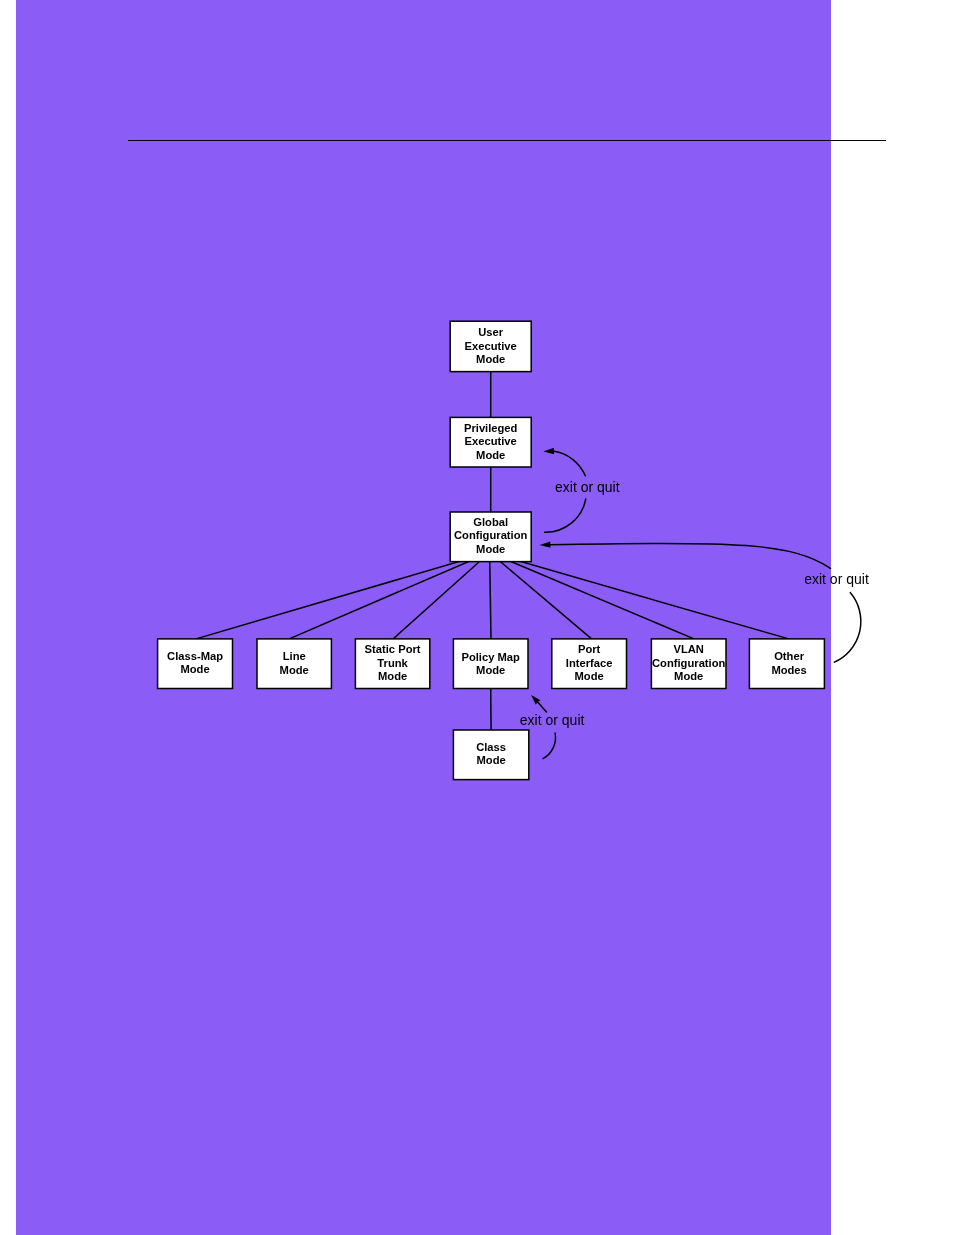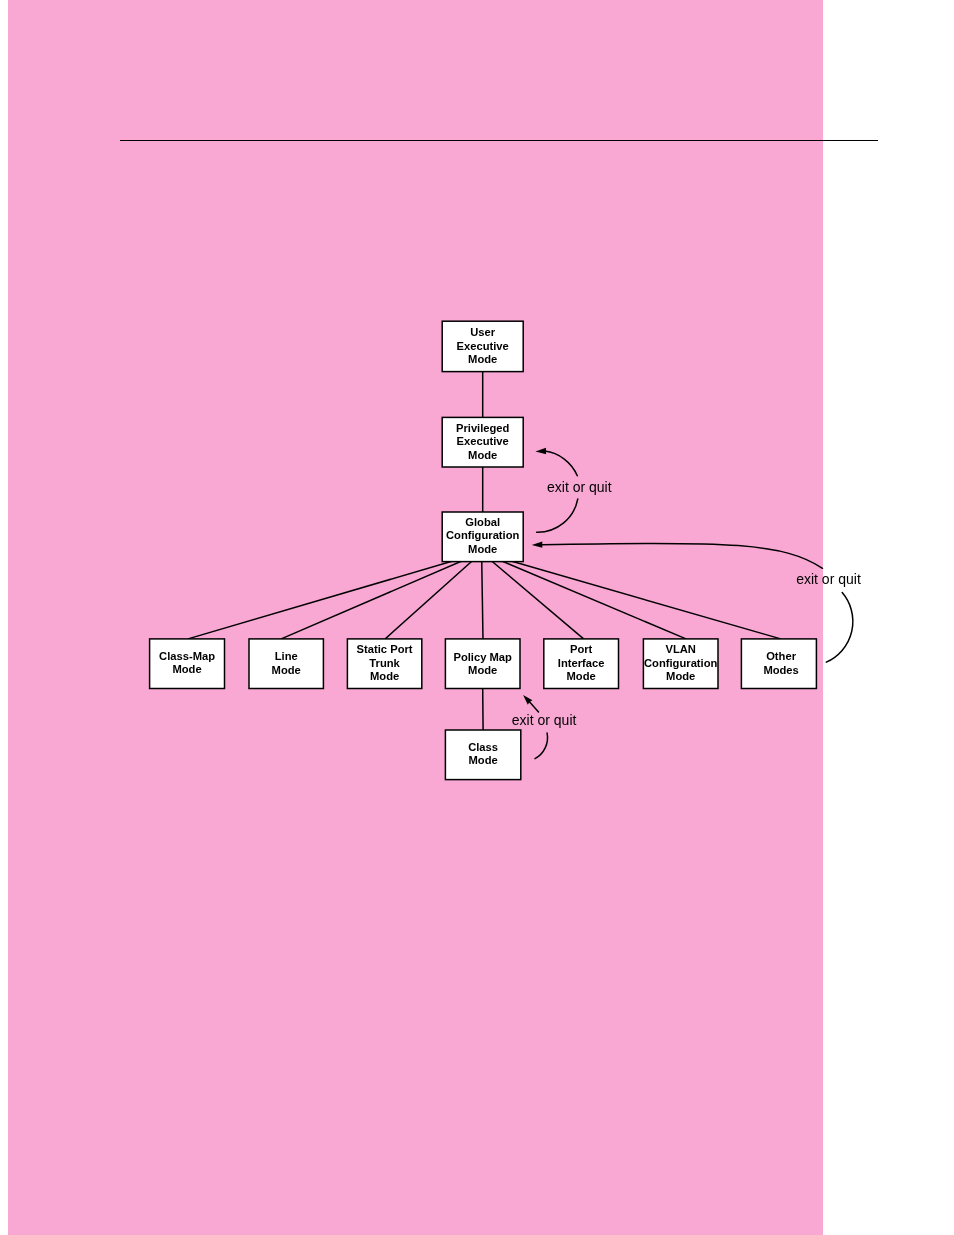--- a/index.html
+++ b/index.html
@@ -1,20 +1,20 @@
 <!DOCTYPE html>
 <html><head>
 <meta charset="utf-8">
 <title>CLI Command Mode Hierarchy</title>
 <style>
   html, body { margin:0; padding:0; background:#ffffff; }
   body { width:954px; height:1235px; position:relative; overflow:hidden;
          font-family:"Liberation Sans", sans-serif; color:#000000;
          -webkit-font-smoothing:antialiased; }
-  #page { position:absolute; left:8px; top:0; width:815px; height:1235px; background:#f9a8d4; }
+  #page { position:absolute; left:16px; top:0; width:815px; height:1235px; background:#8b5cf6; }
   #header-rule { position:absolute; will-change:transform; left:112px; top:139px; width:758px; height:1.6px;
                  background:#000; }
   svg#diagram { position:absolute; left:0; top:0; will-change:transform; }
   svg#diagram text { font-family:"Liberation Sans", sans-serif; fill:#000; }
   .node-label { font-size:11.2px; font-weight:bold; text-anchor:middle; }
   .anno-label { font-size:14px; font-weight:normal; }
   .node-box { fill:#ffffff; stroke:#000000; stroke-width:1.5; }
   .edge { stroke:#000000; stroke-width:1.5; fill:none; }
   .arc { stroke:#000000; stroke-width:1.5; fill:none; stroke-linecap:round; }
   .arrowhead { fill:#000000; stroke:none; }

